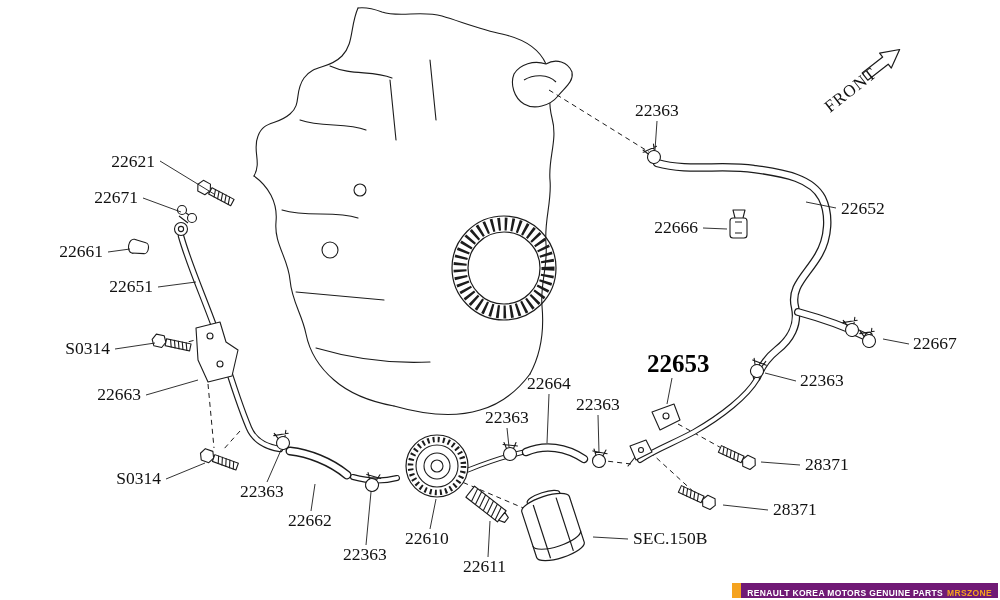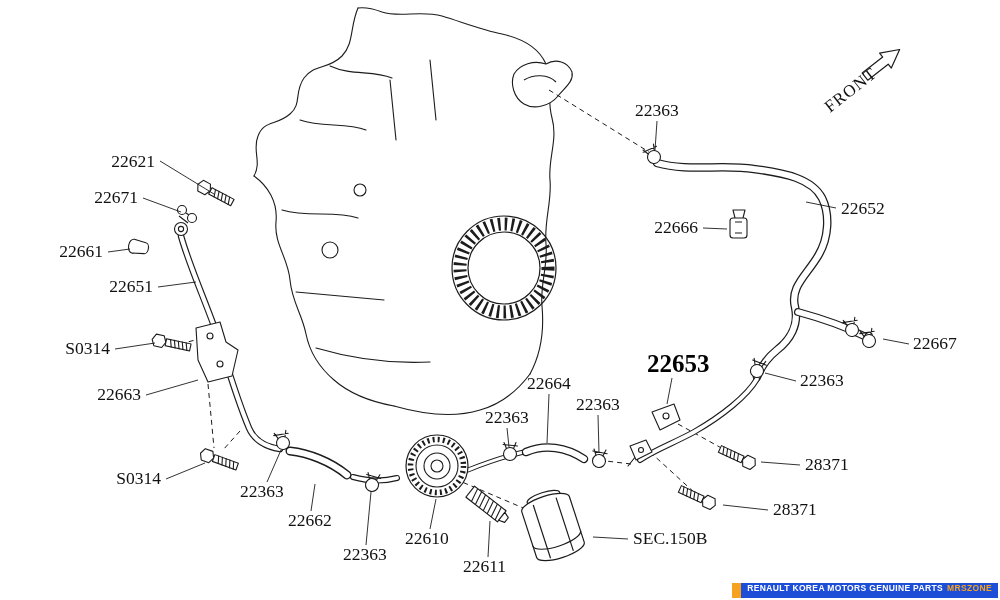--- a/index.html
+++ b/index.html
@@ -12,21 +12,21 @@
   .callout { font-family: "Liberation Serif", serif; font-size: 17.5px; fill: #111; }
   .callout.em { font-size: 25px; font-weight: bold; fill: #000; }
   .front-text { font-family: "Liberation Serif", serif; font-size: 17px; fill: #111; letter-spacing: 1px; }
   .watermark {
     position: absolute; right: 2px; bottom: 2px; height: 15px;
     display: flex; align-items: stretch;
     font-family: "Liberation Sans", sans-serif;
   }
   .wm-square { width: 9px; background: #f5a31f; }
   .wm-body {
-    background: #1d4ed8; color: #fff; display: flex; align-items: flex-start;
+    background: #701a75; color: #fff; display: flex; align-items: flex-end;
     padding: 0 6px; font-size: 8.5px; font-weight: bold; letter-spacing: .35px;
     white-space: nowrap;
   }
   .wm-brand { color: #f5a31f; margin-left: 4px; }
 </style>
 </head>
 <body>
 
 <div class="stage">
 

